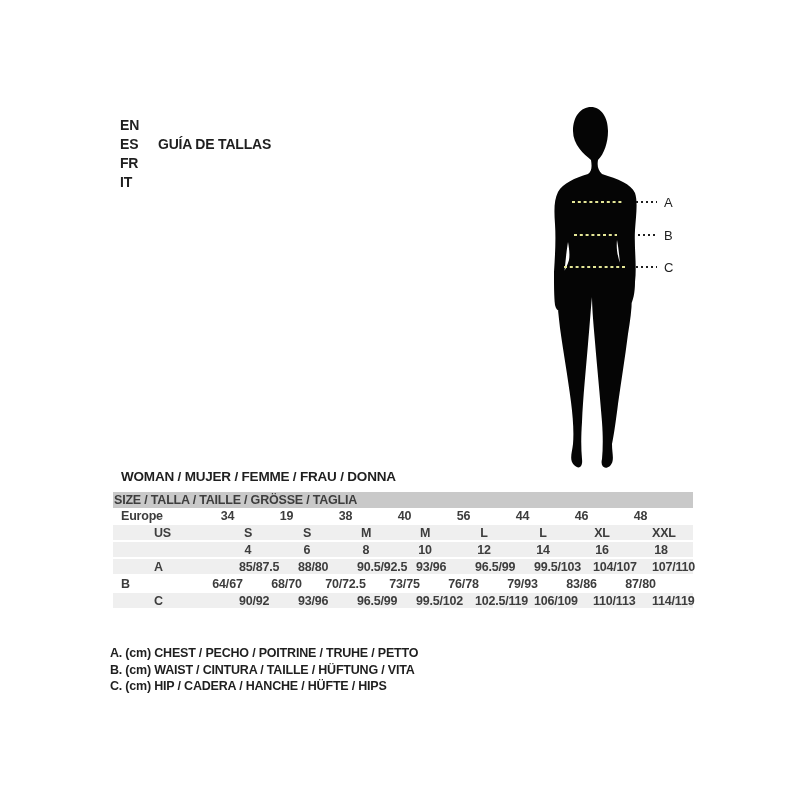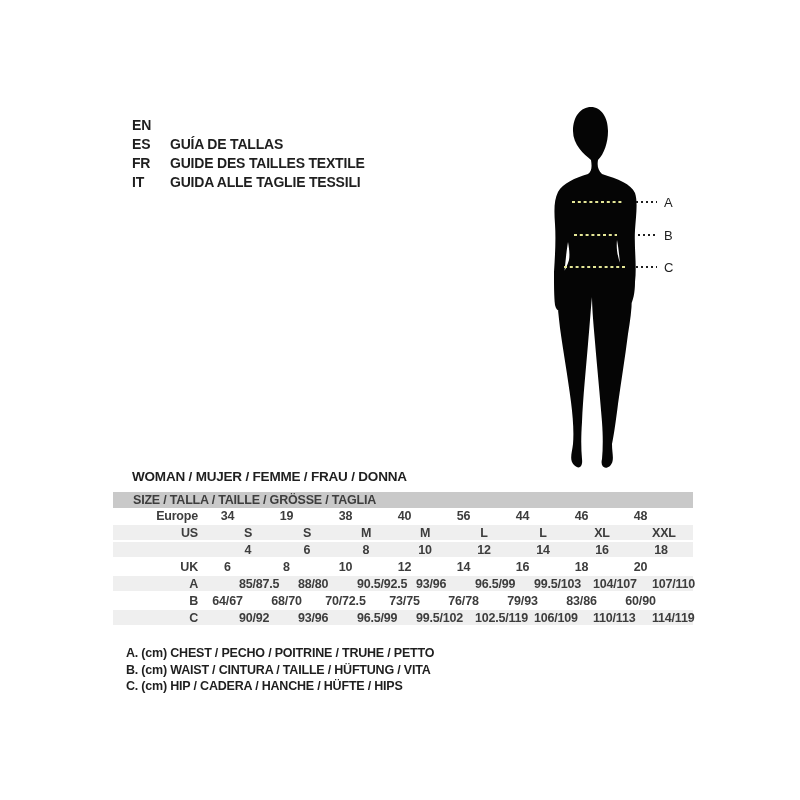--- a/index.html
+++ b/index.html
@@ -1,60 +1,58 @@
 <!DOCTYPE html>
 <html><head>
 <meta charset="utf-8">
 <style>
   html,body{margin:0;padding:0;background:#fff;}
   #canvas{
     position:relative;width:800px;height:800px;background:#ffffff;
     font-family:"Liberation Sans",sans-serif;color:#1f1f1f;overflow:hidden;
   }
   
-  .langs{position:absolute;left:132px;top:116px;}
+  .langs{position:absolute;left:120px;top:116px;}
   .lang-row{display:flex;font-weight:bold;font-size:14px;line-height:19px;letter-spacing:-0.2px;}
   .lang-code{width:38px;flex:0 0 38px;}
   
   .figure{position:absolute;left:530px;top:100px;width:150px;height:370px;}
   
-  .section-title{position:absolute;left:132px;top:469px;font-weight:bold;font-size:13.5px;letter-spacing:-0.2px;}
+  .section-title{position:absolute;left:121px;top:469px;font-weight:bold;font-size:13.5px;letter-spacing:-0.2px;}
   
   .size-table{position:absolute;left:113px;top:492px;width:580px;}
   .table-header{height:16px;line-height:16px;background:#c9c9c9;color:#3d3d3d;
-    font-weight:bold;font-size:12.5px;padding-left:20px;letter-spacing:-0.2px;box-sizing:border-box;}
+    font-weight:bold;font-size:12.5px;padding-left:1px;letter-spacing:-0.2px;box-sizing:border-box;}
   table{border-collapse:collapse;width:580px;table-layout:fixed;}
   td{height:15px;border-bottom:2px solid #ffffff;font-weight:bold;font-size:12.5px;
      color:#3d3d3d;text-align:center;padding:0;letter-spacing:-0.2px;white-space:nowrap;}
-  td.rowlabel{text-align:right;padding-left:8px;}
+  td.rowlabel{text-align:left;padding-left:8px;}
   tr.shaded td{background:#efefef;padding-left:41px;}
   
-  .notes{position:absolute;left:126px;top:645px;}
+  .notes{position:absolute;left:110px;top:645px;}
   .note-line{font-weight:bold;font-size:12.5px;line-height:16.5px;letter-spacing:-0.2px;}
 </style>
 </head>
 <body>
 
 <div id="canvas">
 
   <div class="langs">
     <div class="lang-row">
       <span class="lang-code">EN</span>
     </div>
     <div class="lang-row">
       <span class="lang-code">ES</span>
       <span class="lang-label">GUÍA DE TALLAS</span>
     </div>
     <div class="lang-row">
       <span class="lang-code">FR</span>
-      <span class="lang-label">GUIDE DES TAILLES TEXTILE</span>
     </div>
     <div class="lang-row">
       <span class="lang-code">IT</span>
-      <span class="lang-label">GUIDA ALLE TAGLIE TESSILI</span>
     </div>
   </div>
 
   <svg class="figure" viewBox="0 0 150 370" xmlns="http://www.w3.org/2000/svg">
     <path fill="#050505" d="
       M61,7
       C71,7 78,17 78,31
       C78,43 74,54 68,60
       C67,66 68,70 72,74
       C88,79 101,84 105,93
@@ -152,32 +150,20 @@
         <td>4</td>
         <td>6</td>
         <td>8</td>
         <td>10</td>
         <td>12</td>
         <td>14</td>
         <td>16</td>
         <td>18</td>
         <td></td>
       </tr>
-      <tr>
-        <td class="rowlabel">UK</td>
-        <td>6</td>
-        <td>8</td>
-        <td>10</td>
-        <td>12</td>
-        <td>14</td>
-        <td>16</td>
-        <td>18</td>
-        <td>20</td>
-        <td></td>
-      </tr>
       <tr class="shaded">
         <td class="rowlabel">A</td>
         <td>85/87.5</td>
         <td>88/80</td>
         <td>90.5/92.5</td>
         <td>93/96</td>
         <td>96.5/99</td>
         <td>99.5/103</td>
         <td>104/107</td>
         <td>107/110</td>
@@ -185,21 +171,21 @@
       </tr>
       <tr>
         <td class="rowlabel">B</td>
         <td>64/67</td>
         <td>68/70</td>
         <td>70/72.5</td>
         <td>73/75</td>
         <td>76/78</td>
         <td>79/93</td>
         <td>83/86</td>
-        <td>60/90</td>
+        <td>87/80</td>
         <td></td>
       </tr>
       <tr class="shaded">
         <td class="rowlabel">C</td>
         <td>90/92</td>
         <td>93/96</td>
         <td>96.5/99</td>
         <td>99.5/102</td>
         <td>102.5/119</td>
         <td>106/109</td>

